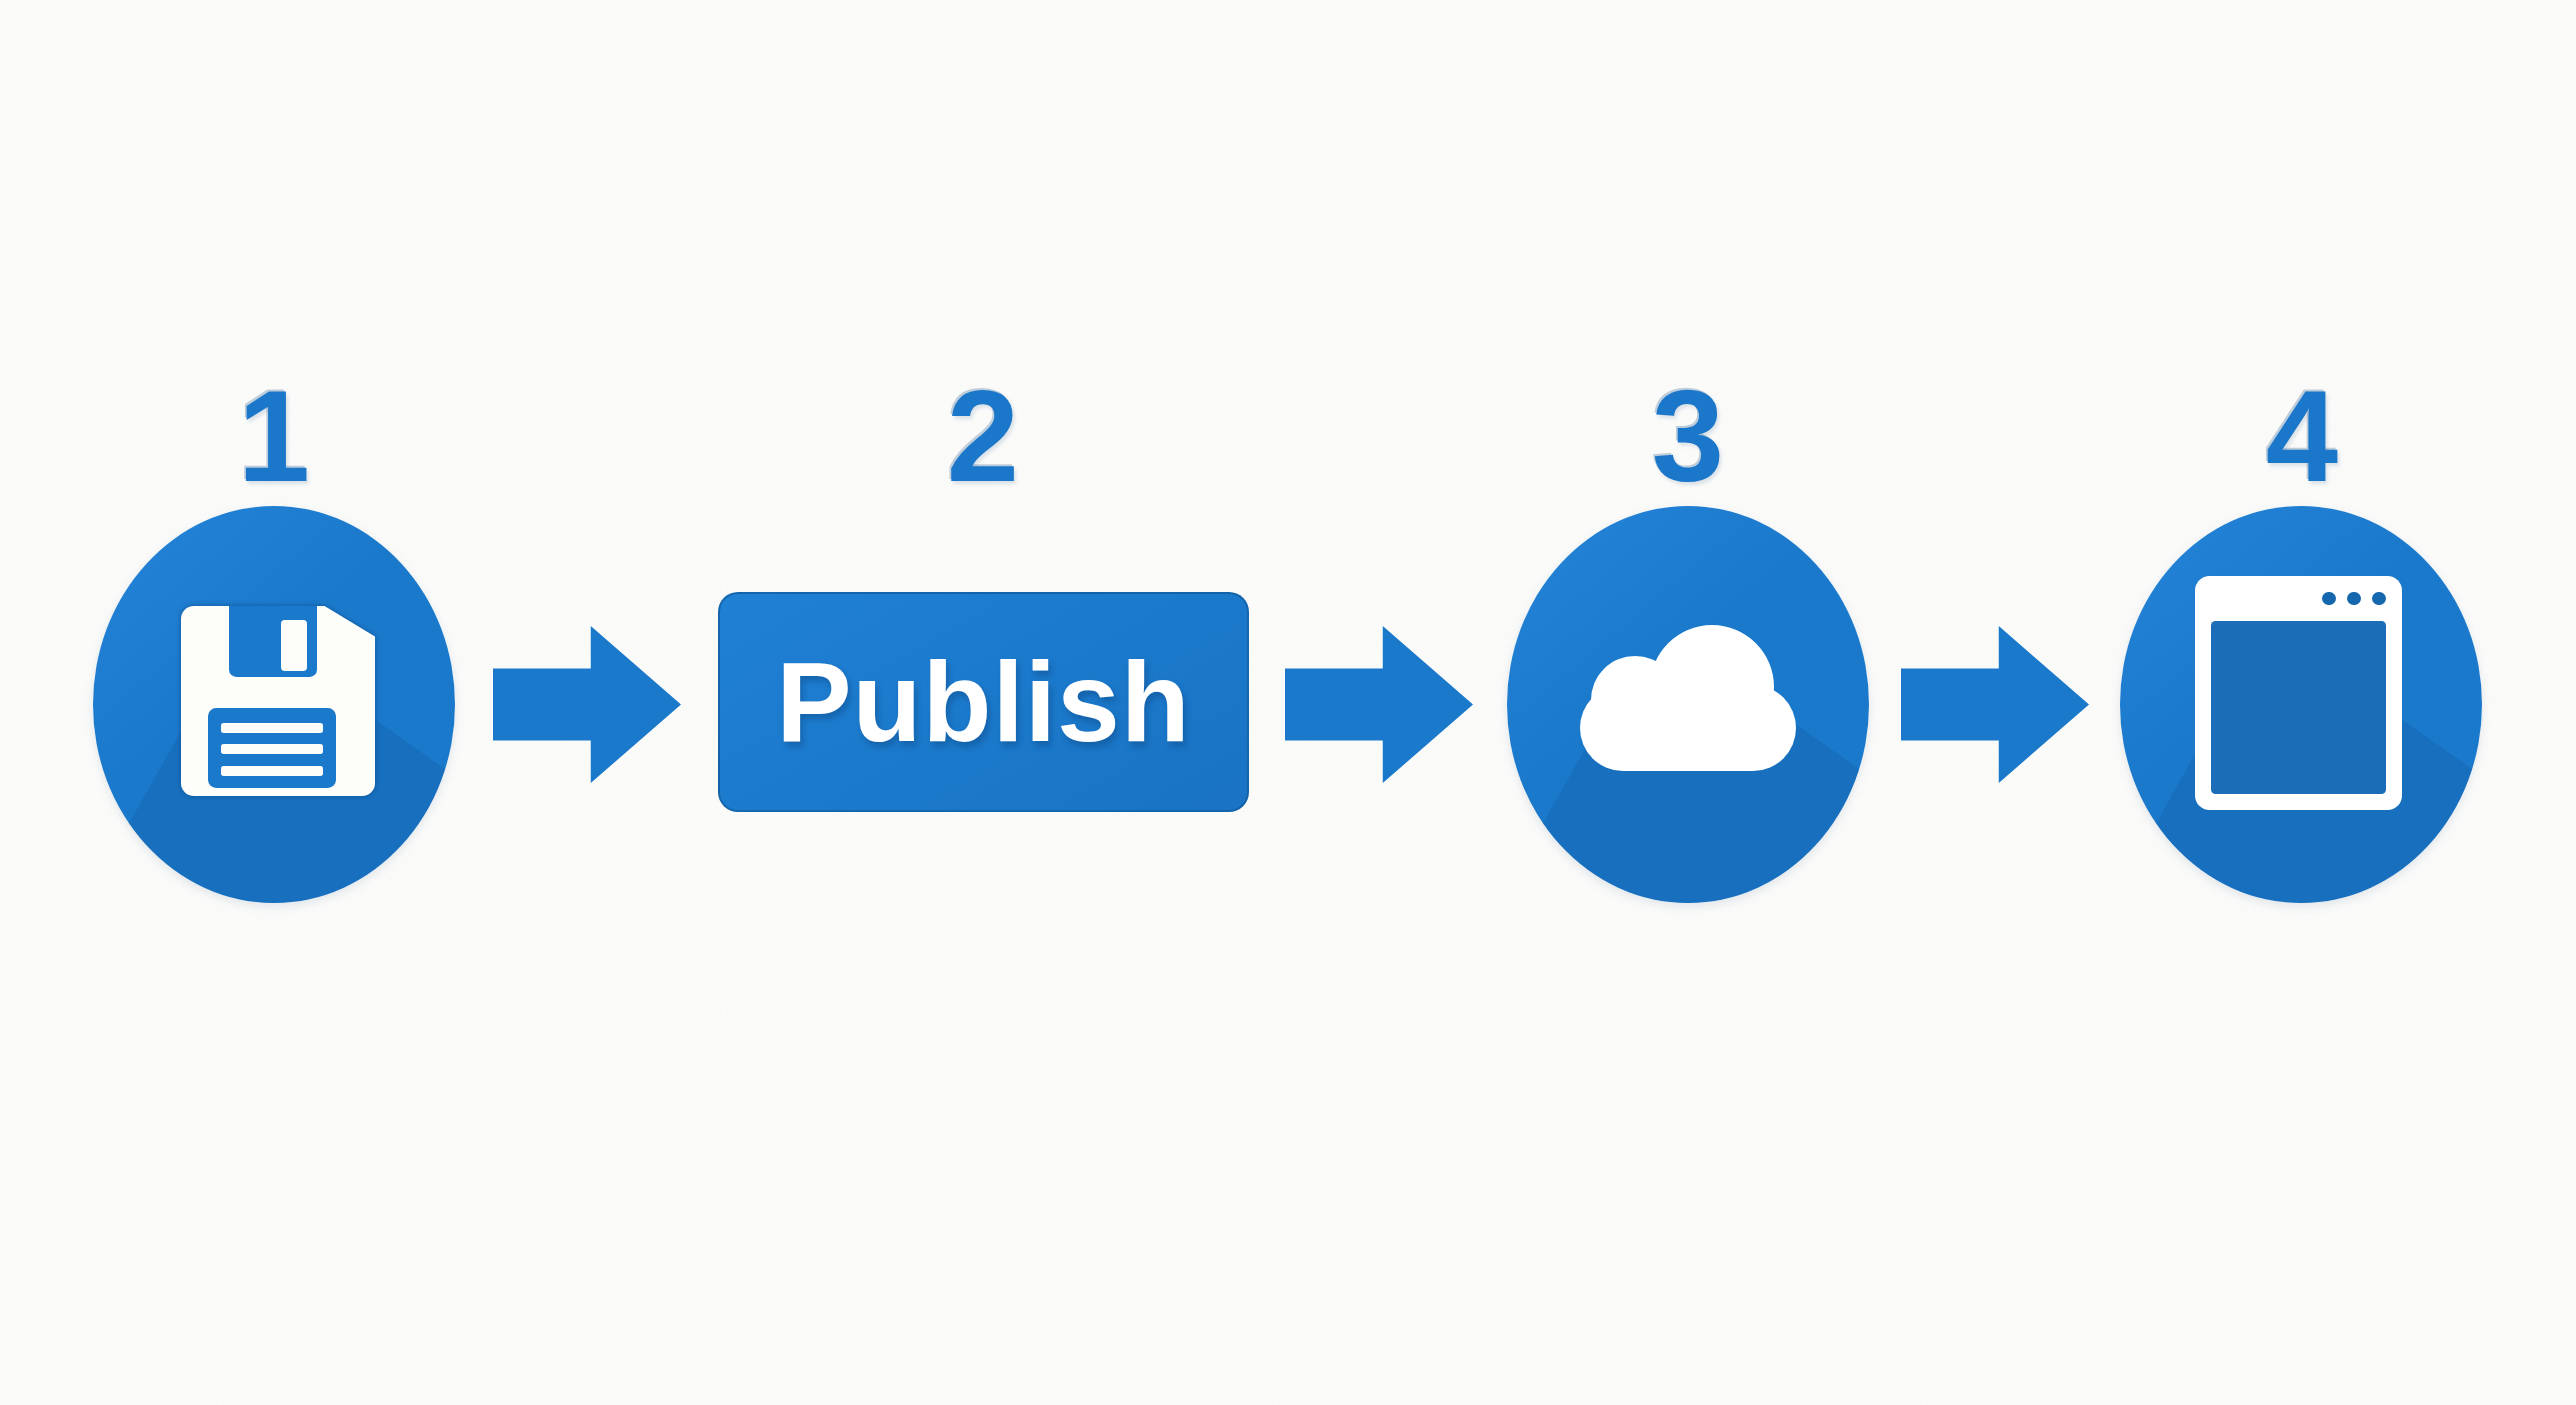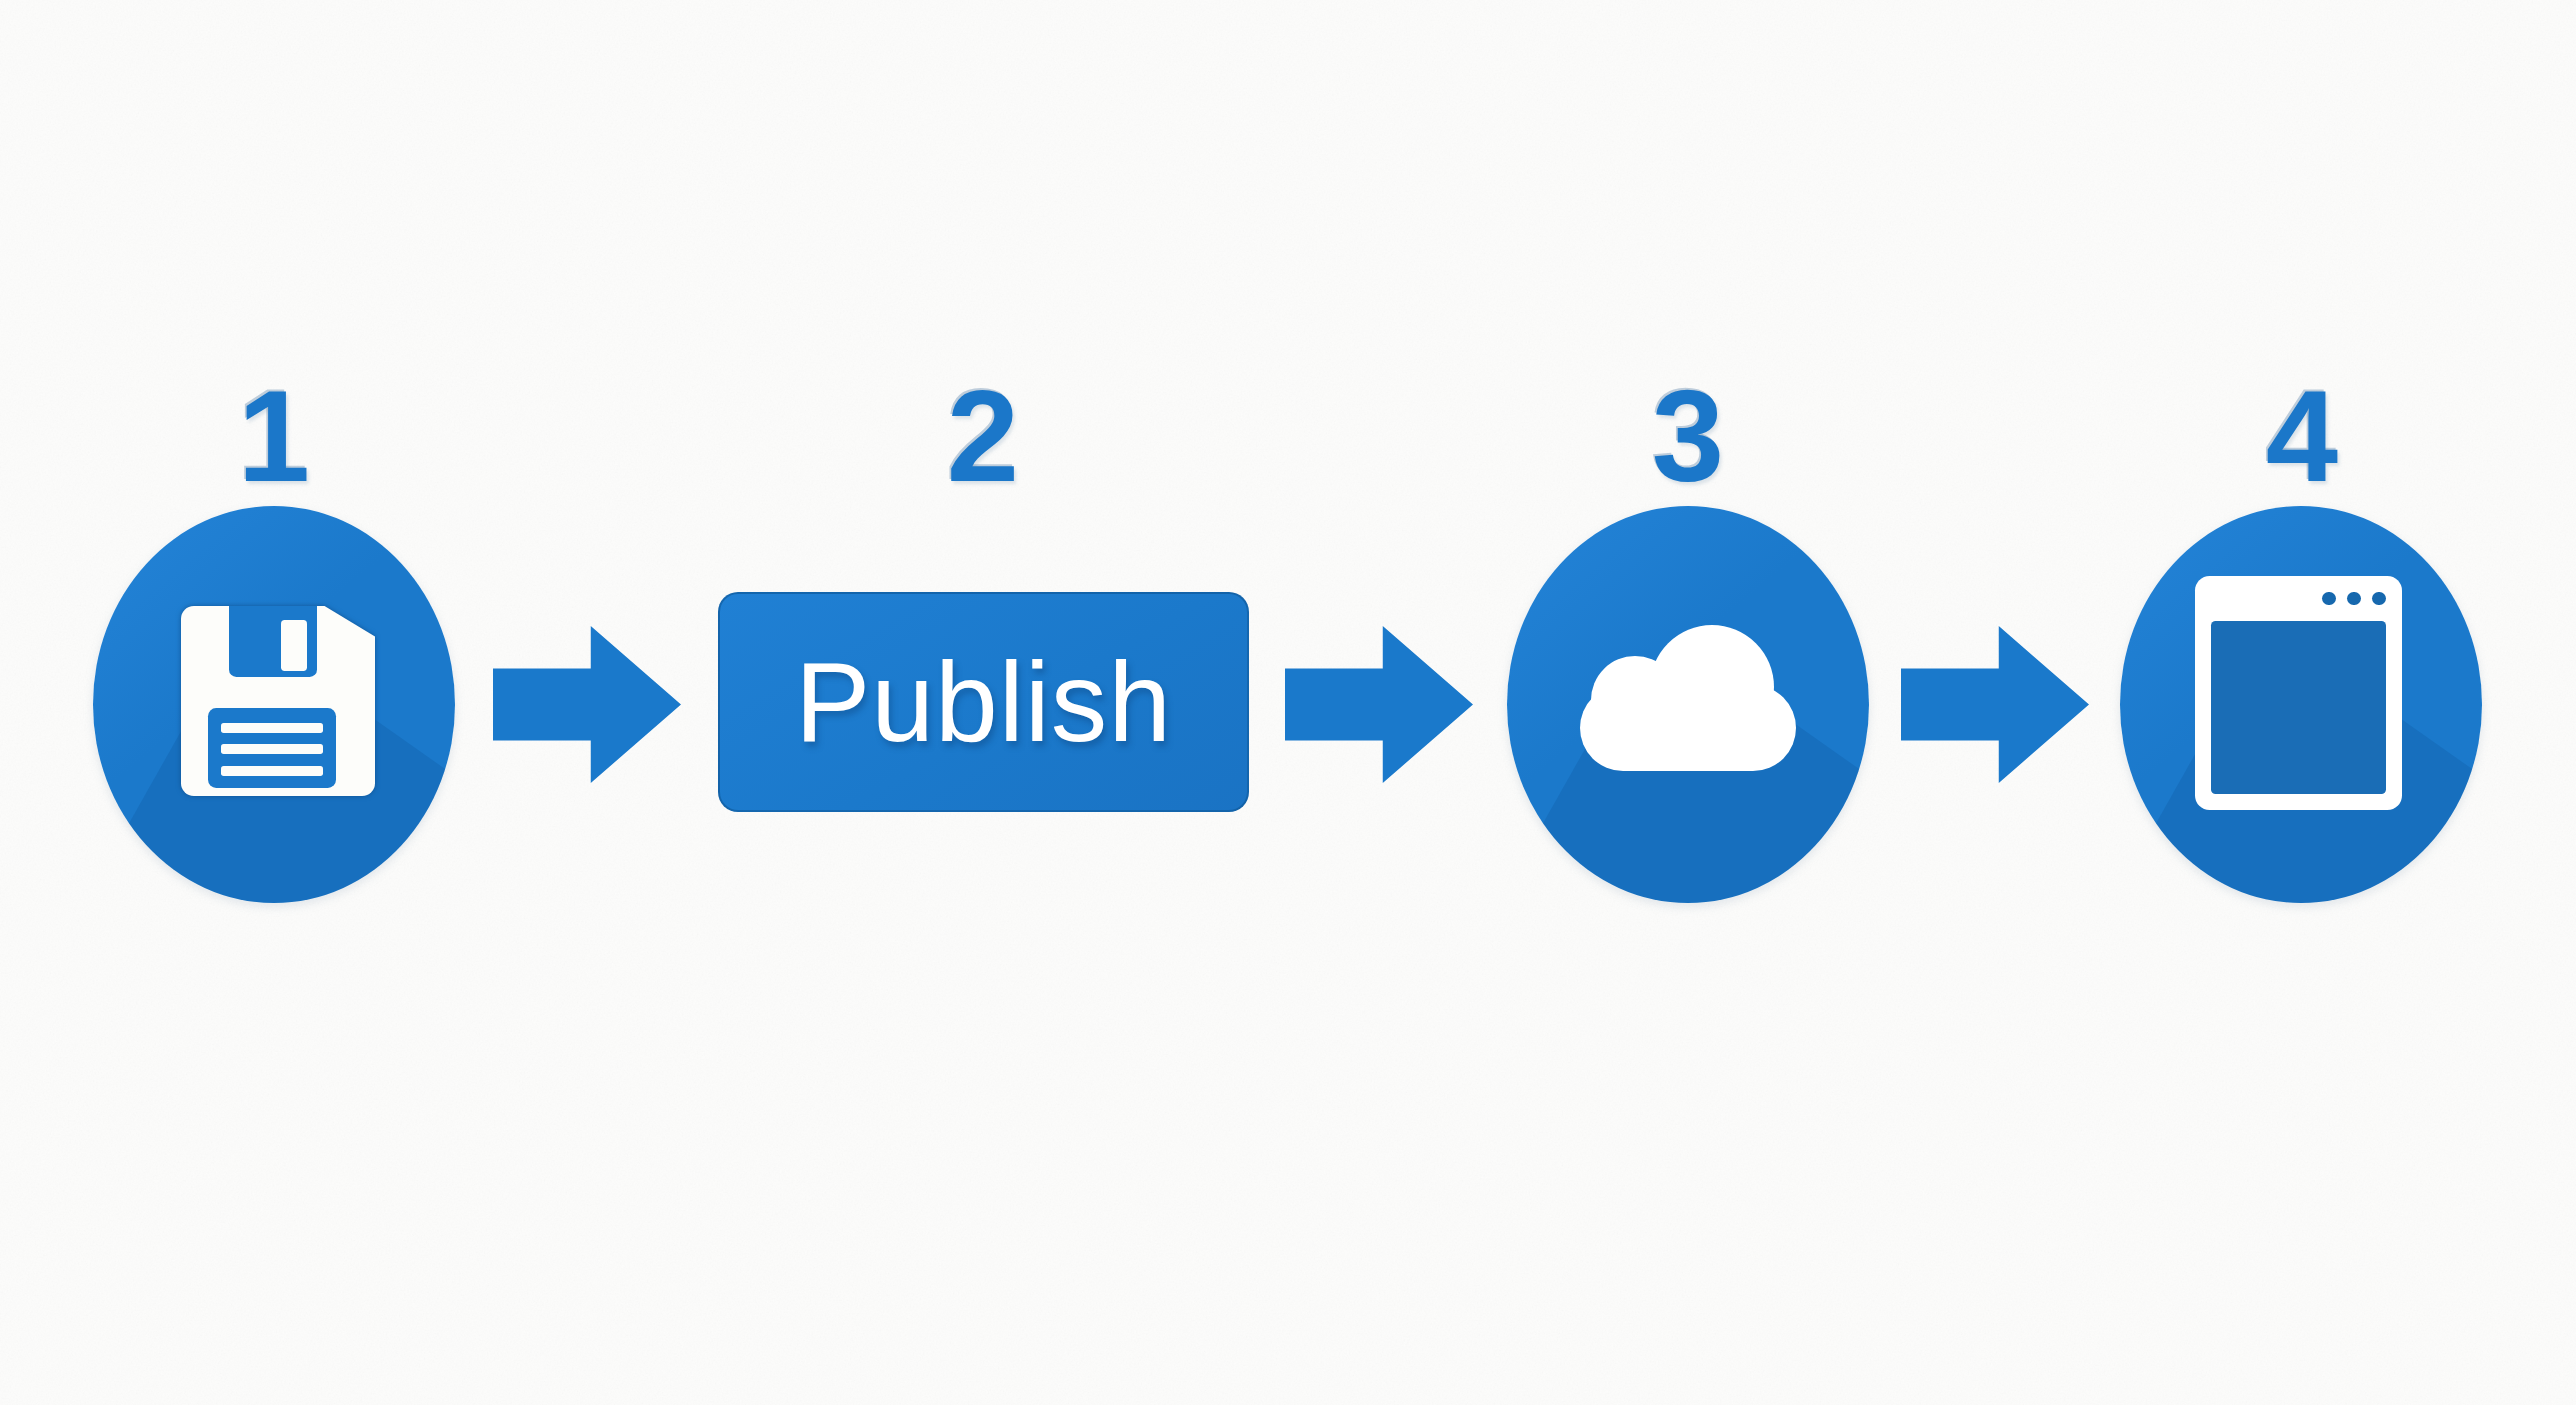--- a/index.html
+++ b/index.html
@@ -47,21 +47,21 @@
     position:absolute;left:718px;top:592px;width:531px;height:220px;
     background:linear-gradient(150deg,#2080d4 0%, var(--primary_blue,#1b79cb) 55%, #1a73c4 100%);
     border:2.7px solid rgba(13,84,145,.55);
     border-radius:20px;
     display:flex;align-items:center;justify-content:center;
     box-sizing:border-box;
     cursor:pointer;
   }
   .publish-button .label{
     color:var(--icon_white,#ffffff);
-    font-size:113px;font-weight:400;letter-spacing:0.9px;
+    font-size:113px;font-weight:700;letter-spacing:0.9px;
     text-shadow:2.7px 4.6px 6.4px rgba(14,70,130,.45);
   }
 
   
   .floppy{position:absolute;left:88px;top:100px;width:194px;height:190px;z-index:2;
     filter:drop-shadow(0 0 2.7px rgba(12,74,134,.75));}
   .floppy .body{
     position:absolute;inset:0;background:#fdfdfa;border-radius:12.8px;
     clip-path:polygon(0 0, 74% 0, 100% 16%, 100% 100%, 0 100%);
   }

